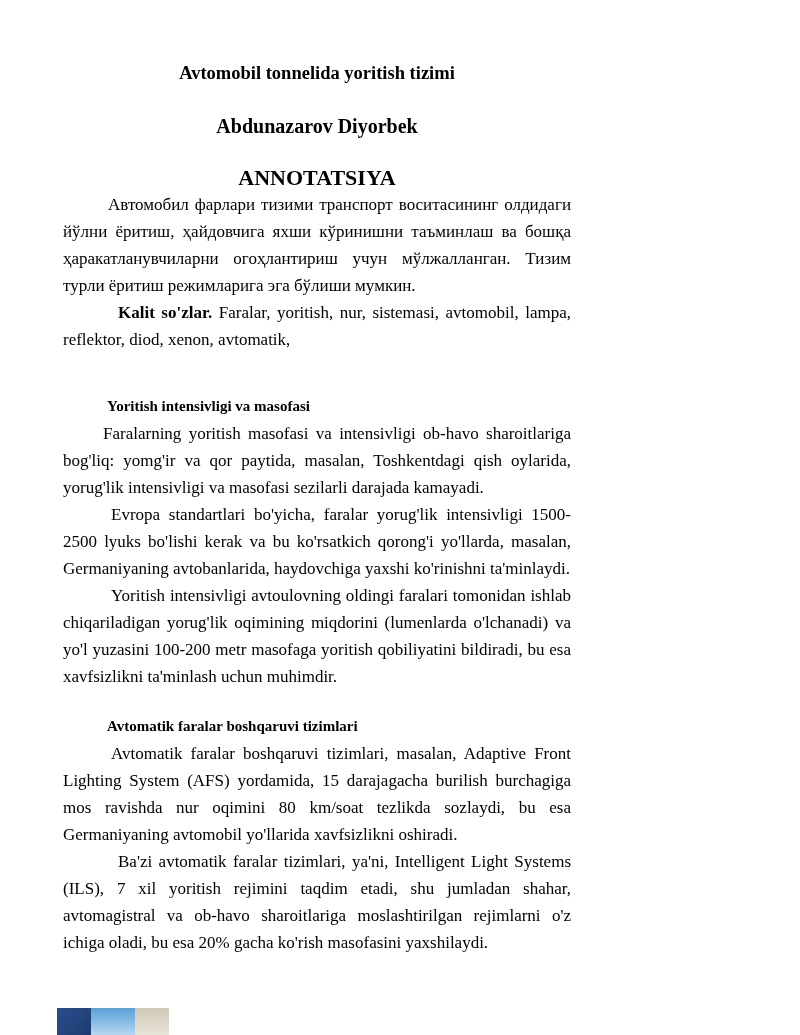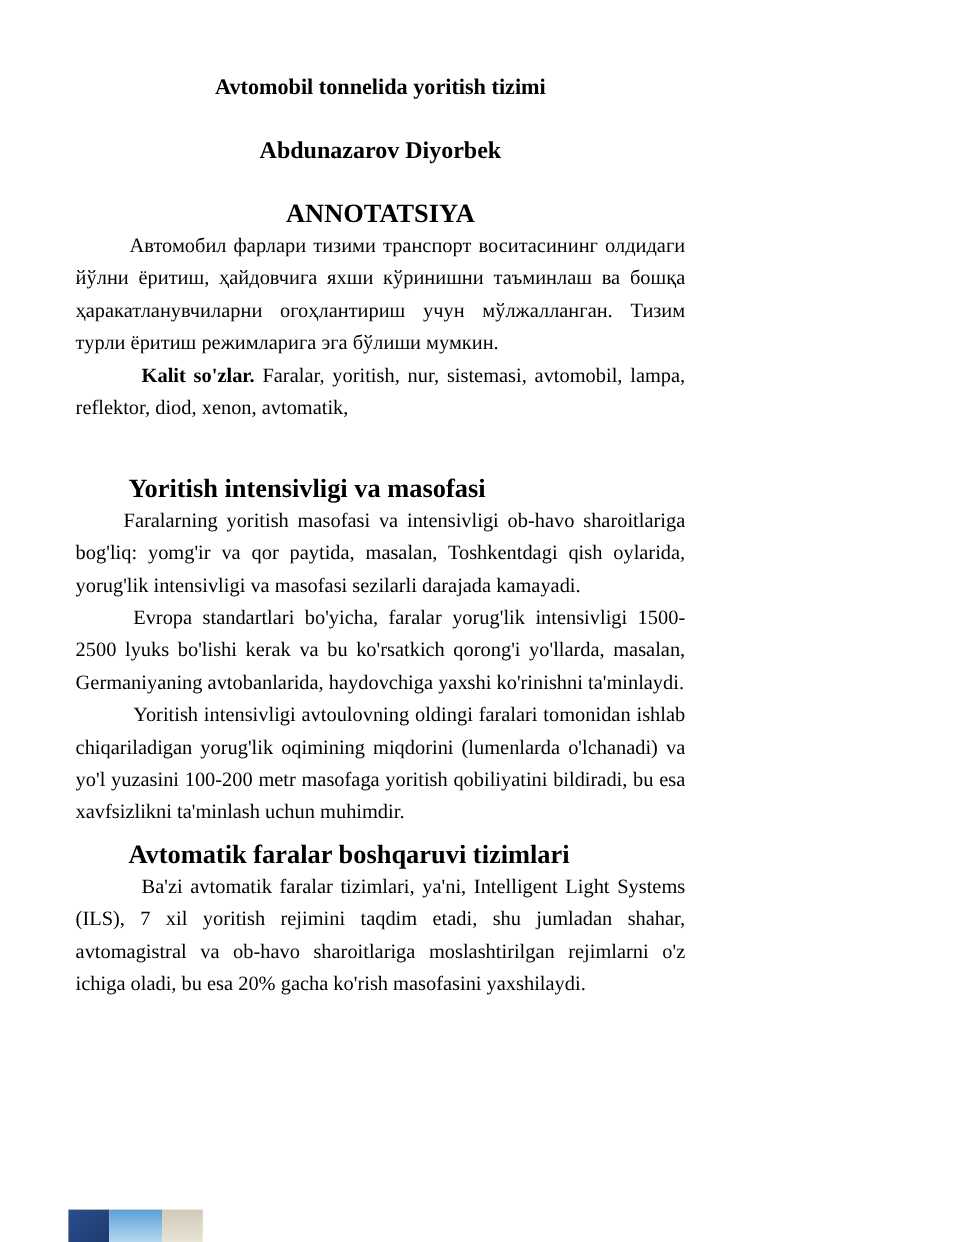--- a/index.html
+++ b/index.html
@@ -29,24 +29,24 @@
     font-weight:bold;text-align:center;
   }
   p.body{
     margin:0;
     font-size:17px;line-height:27px;
     text-align:justify;
   }
   .sec-head{
     margin:40px 0 0;
     padding-left:44px;
-    font-size:22px;line-height:27px;
+    font-size:15px;line-height:27px;
     font-weight:bold;text-align:left;
   }
-  .sec-head.second{margin-top:8px;}
+  .sec-head.second{margin-top:23px;}
   .ind40{text-indent:40px;}
   .ind45{text-indent:45px;}
   .ind48{text-indent:48px;}
   .ind55{text-indent:55px;}
   .gap7{margin-top:7px;}
   .gap9{margin-top:9px;}
   .keywords b{font-weight:bold;}
   
   .cutoff-fragment{
     position:absolute;
@@ -76,20 +76,21 @@
   <h3 class="sec-head">Yoritish intensivligi va masofasi</h3>
 
   <p class="body ind40">Faralarning yoritish masofasi va intensivligi ob-havo sharoitlariga bog'liq: yomg'ir va qor paytida, masalan, Toshkentdagi qish oylarida, yorug'lik intensivligi va masofasi sezilarli darajada kamayadi.</p>
 
   <p class="body ind48 gap7">Evropa standartlari bo'yicha, faralar yorug'lik intensivligi 1500-2500 lyuks bo'lishi kerak va bu ko'rsatkich qorong'i yo'llarda, masalan, Germaniyaning avtobanlarida, haydovchiga yaxshi ko'rinishni ta'minlaydi.</p>
 
   <p class="body ind48 gap9">Yoritish intensivligi avtoulovning oldingi faralari tomonidan ishlab chiqariladigan yorug'lik oqimining miqdorini (lumenlarda o'lchanadi) va yo'l yuzasini 100-200 metr masofaga yoritish qobiliyatini bildiradi, bu esa xavfsizlikni ta'minlash uchun muhimdir.</p>
 
   <h3 class="sec-head second">Avtomatik faralar boshqaruvi tizimlari</h3>
 
+  <p class="body ind48">Avtomatik faralar boshqaruvi tizimlari, masalan,  Adaptive Front Lighting System (AFS) yordamida, 15 darajagacha burilish burchagiga mos ravishda nur oqimini 80 km/soat tezlikda sozlaydi, bu esa Germaniyaning  avtomobil yo'llarida xavfsizlikni oshiradi.</p>
 
   <p class="body ind55">Ba'zi avtomatik faralar tizimlari, ya'ni,  Intelligent Light Systems (ILS),  7 xil yoritish rejimini taqdim etadi, shu jumladan shahar, avtomagistral va ob-havo sharoitlariga moslashtirilgan rejimlarni o'z ichiga oladi, bu esa 20% gacha ko'rish masofasini yaxshilaydi.</p>
 
   <div class="cutoff-fragment">
     <div class="seg1"></div>
     <div class="seg2"></div>
     <div class="seg3"></div>
   </div>
 
 </div>

